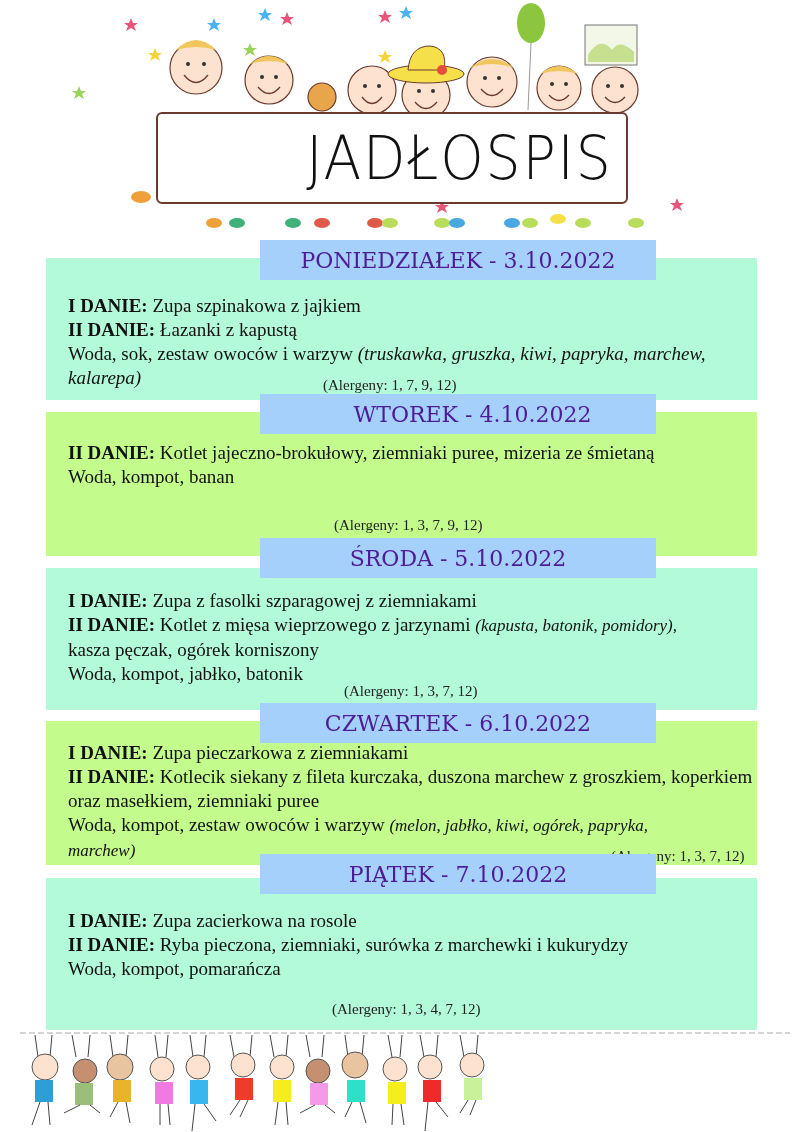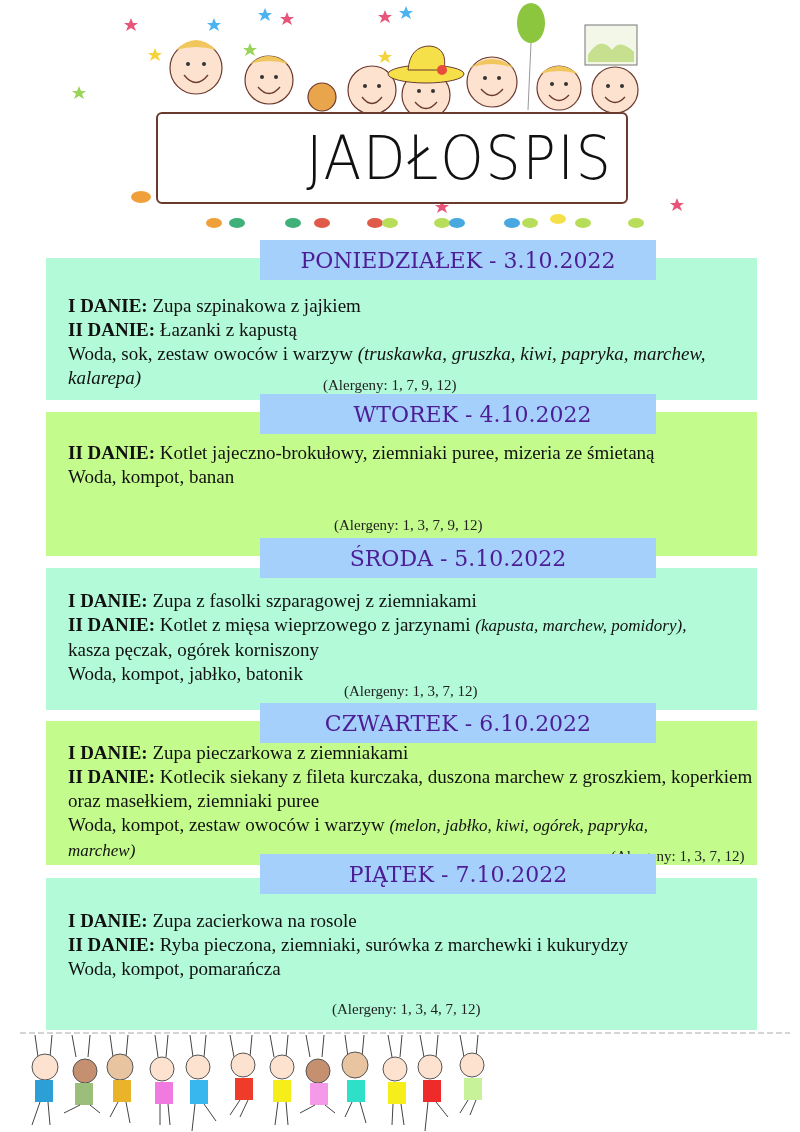--- a/index.html
+++ b/index.html
@@ -133,21 +133,21 @@
     <div><span>Woda, kompot, banan</span></div>
   </div>
   <div class="allerg" style="left:288px; top:123px;">(Alergeny: 1, 3, 7, 9, 12)</div>
 </div>
 
 <div class="day" style="top:538px; height:170px;">
   <div class="day-bg mint" style="top:30px; height:142px;"></div>
   <div class="day-head" style="top:0;">ŚRODA - 5.10.2022</div>
   <div class="day-body" style="top:51px; padding-right:50px;">
     <div><b>I DANIE:</b><span> Zupa z fasolki szparagowej z ziemniakami</span></div>
-    <div><b>II DANIE:</b><span> Kotlet z mięsa wieprzowego z jarzynami </span><i style="font-size:17px;">(kapusta, marchew, pomidory),</i><span> kasza pęczak, ogórek korniszony</span></div>
+    <div><b>II DANIE:</b><span> Kotlet z mięsa wieprzowego z jarzynami </span><i style="font-size:17px;">(kapusta, batonik, pomidory),</i><span> kasza pęczak, ogórek korniszony</span></div>
     <div><span>Woda, kompot, jabłko, batonik</span></div>
   </div>
   <div class="allerg" style="left:298px; top:145px;">(Alergeny: 1, 3, 7, 12)</div>
 </div>
 
 <div class="day" style="top:703px; height:165px;">
   <div class="day-bg lime" style="top:18px; height:144px;"></div>
   <div class="day-head" style="top:0;">CZWARTEK - 6.10.2022</div>
   <div class="day-body" style="top:38px; padding-right:0;">
     <div><b>I DANIE:</b><span> Zupa pieczarkowa z ziemniakami</span></div>

